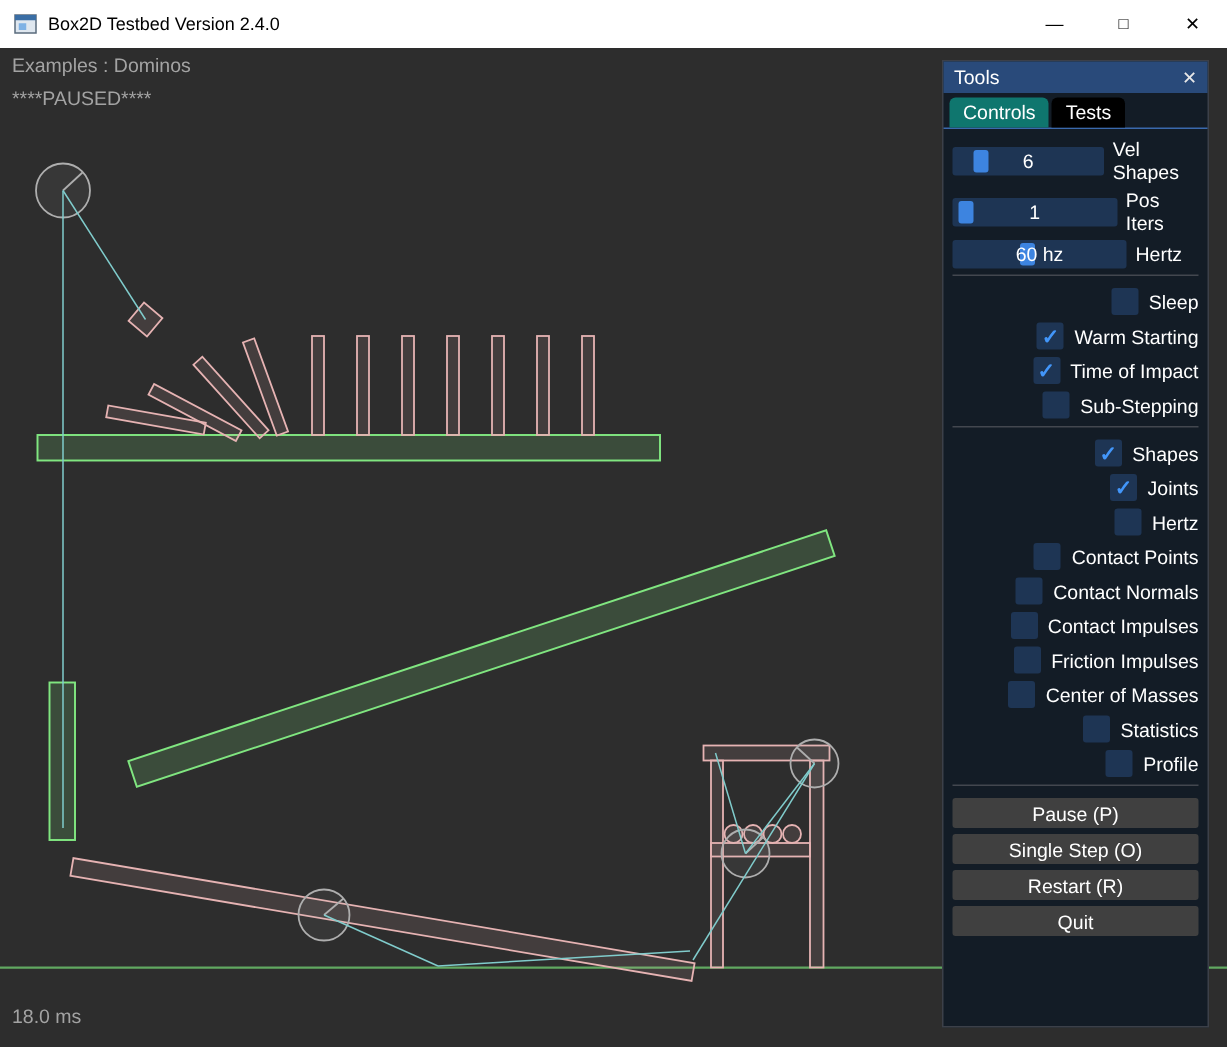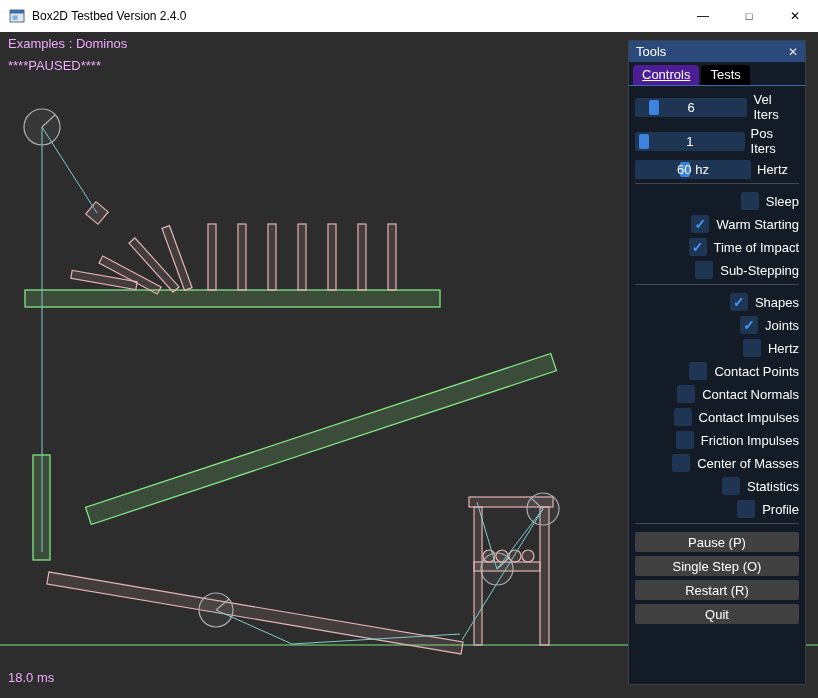--- a/index.html
+++ b/index.html
@@ -16,36 +16,36 @@
   .title-text { font-size:12px; color:#000; margin-left:7px; flex:0 0 auto; }
   .tb-spacer { flex:1; }
   .win-btn { width:46px; height:32px; display:flex; align-items:center; justify-content:center;
              color:#000; font-size:12px; cursor:default; }
   .win-btn .glyph { line-height:1; }
   .max-glyph { font-size:11px; }
 
   
   .client { position:relative; width:818px; height:666px; background:#2d2d2d; }
   .scene-svg { position:absolute; left:0; top:0; }
-  .overlay { position:absolute; left:8px; color:#f0abfc; font-size:13px; }
+  .overlay { position:absolute; left:8px; color:#a3a3a3; font-size:13px; }
   .ov-example { top:4px; }
   .ov-paused { top:26px; }
   .ov-ms { top:638px; }
 
   
   .tools {
     position:absolute; left:628px; top:8px; width:178px; height:645px;
     background:#131c26; border:1px solid #3c4049; color:#fff;
   }
   .panel-title { height:21px; background:#294a7a; display:flex; align-items:center;
                  padding:0 7px; font-size:13px; }
   .panel-close { margin-left:auto; font-size:12px; color:#e8e8e8; }
   .tabbar { display:flex; padding:3px 4px 0 4px; border-bottom:1px solid #3a69ad; gap:2px; }
   .tab { padding:2px 9px 3px 9px; font-size:13px; border-radius:4px 4px 0 0; background:#000000; }
-  .tab.active { background:#4c1d95;text-decoration:underline; }
+  .tab.active { background:#0f766e; }
   .pcontent { padding:6px 6px 0 6px; }
 
   .srow { display:flex; align-items:center; margin-bottom:4px; }
   .sframe { position:relative; width:116px; height:19px; background:#1e3554; border-radius:2px; }
   .sgrab { position:absolute; top:2px; left:2px; width:10px; height:15px; background:#3d84e0; border-radius:2px; }
   .sval { position:absolute; inset:0; display:flex; align-items:center; justify-content:center;
           font-size:13px; color:#fff; }
   .slabel { margin-left:6px; font-size:13px; }
 
   .crow { display:flex; align-items:center; height:18px; margin-bottom:5px;justify-content:flex-end; }
@@ -177,21 +177,21 @@
         <div class="tab">Tests</div>
       </div>
 
       <div class="pcontent">
 
         <div class="srow">
           <div class="sframe">
             <span class="sgrab" style="left: 14.24px;"></span>
             <span class="sval">6</span>
           </div>
-          <span class="slabel">Vel Iters</span>
+          <span class="slabel">Vel Shapes</span>
         </div>
         <div class="srow">
           <div class="sframe">
             <span class="sgrab" style="left: 4.04px;"></span>
             <span class="sval">1</span>
           </div>
           <span class="slabel">Pos Iters</span>
         </div>
         <div class="srow">
           <div class="sframe">

